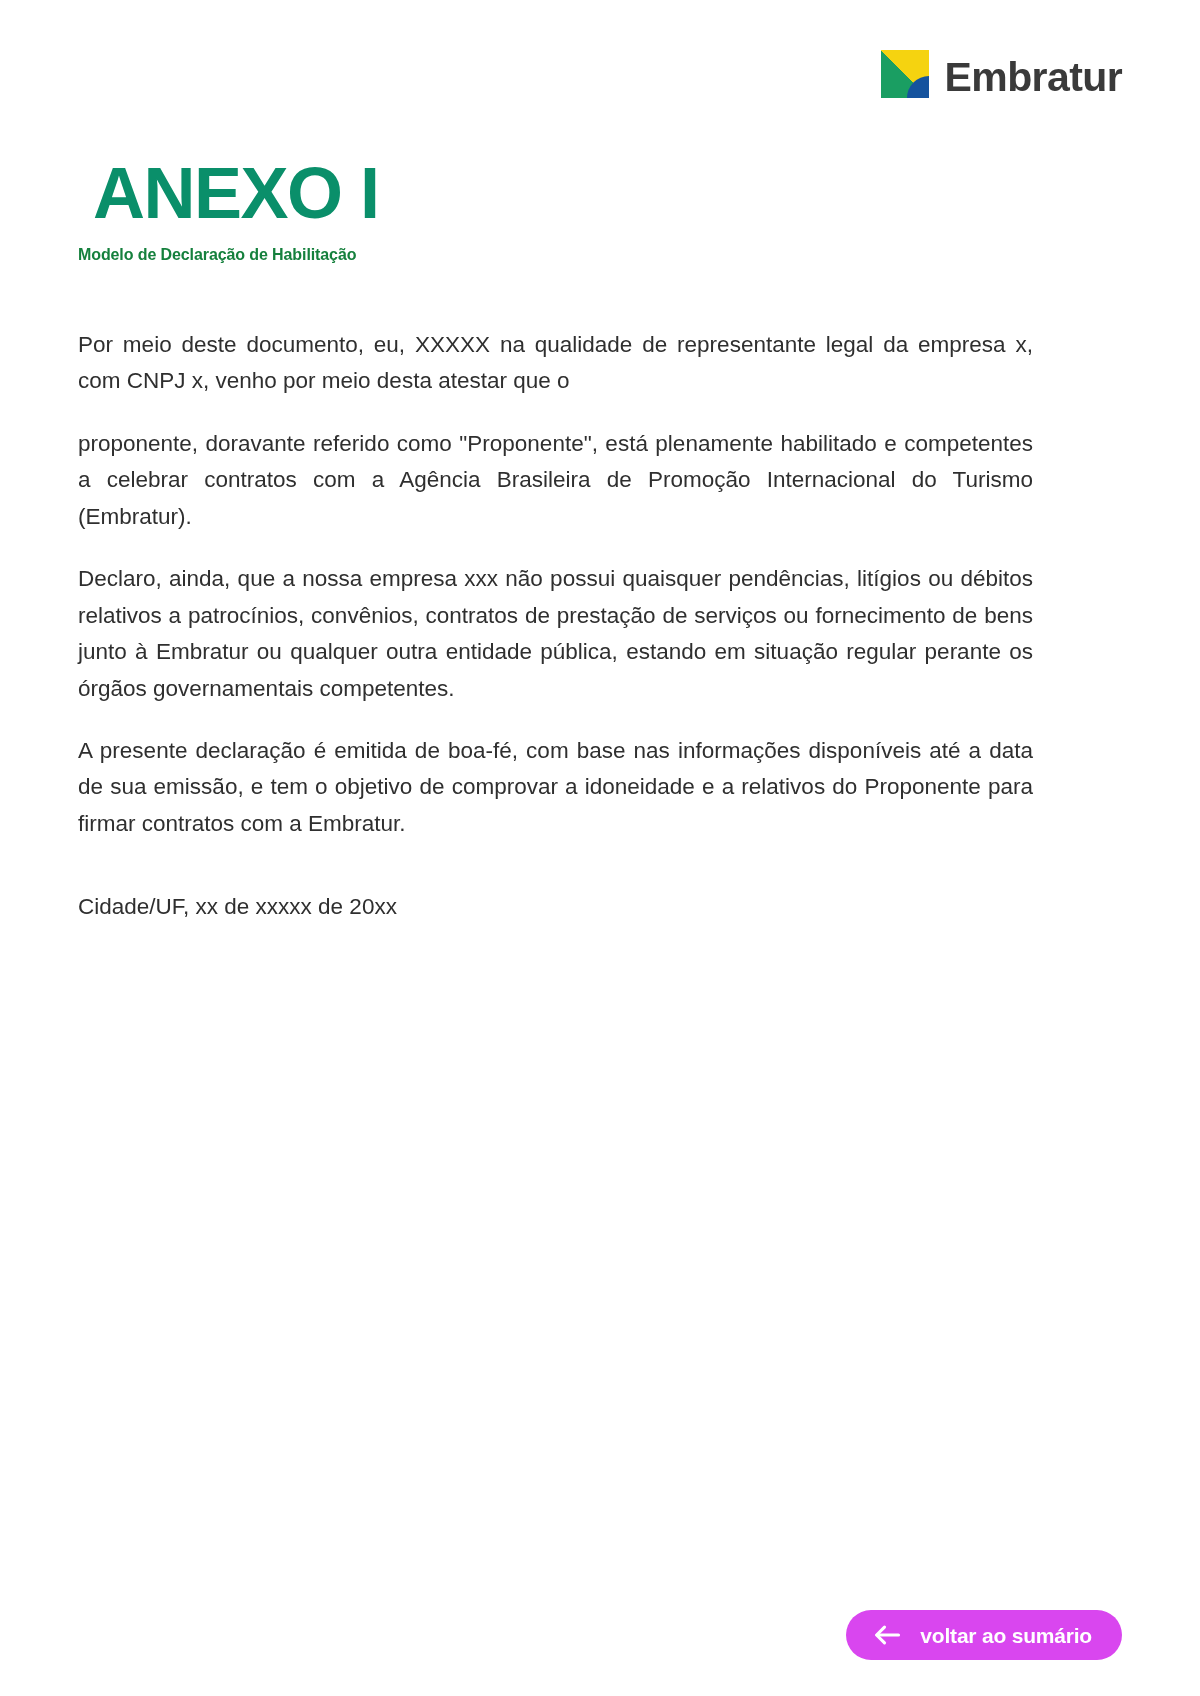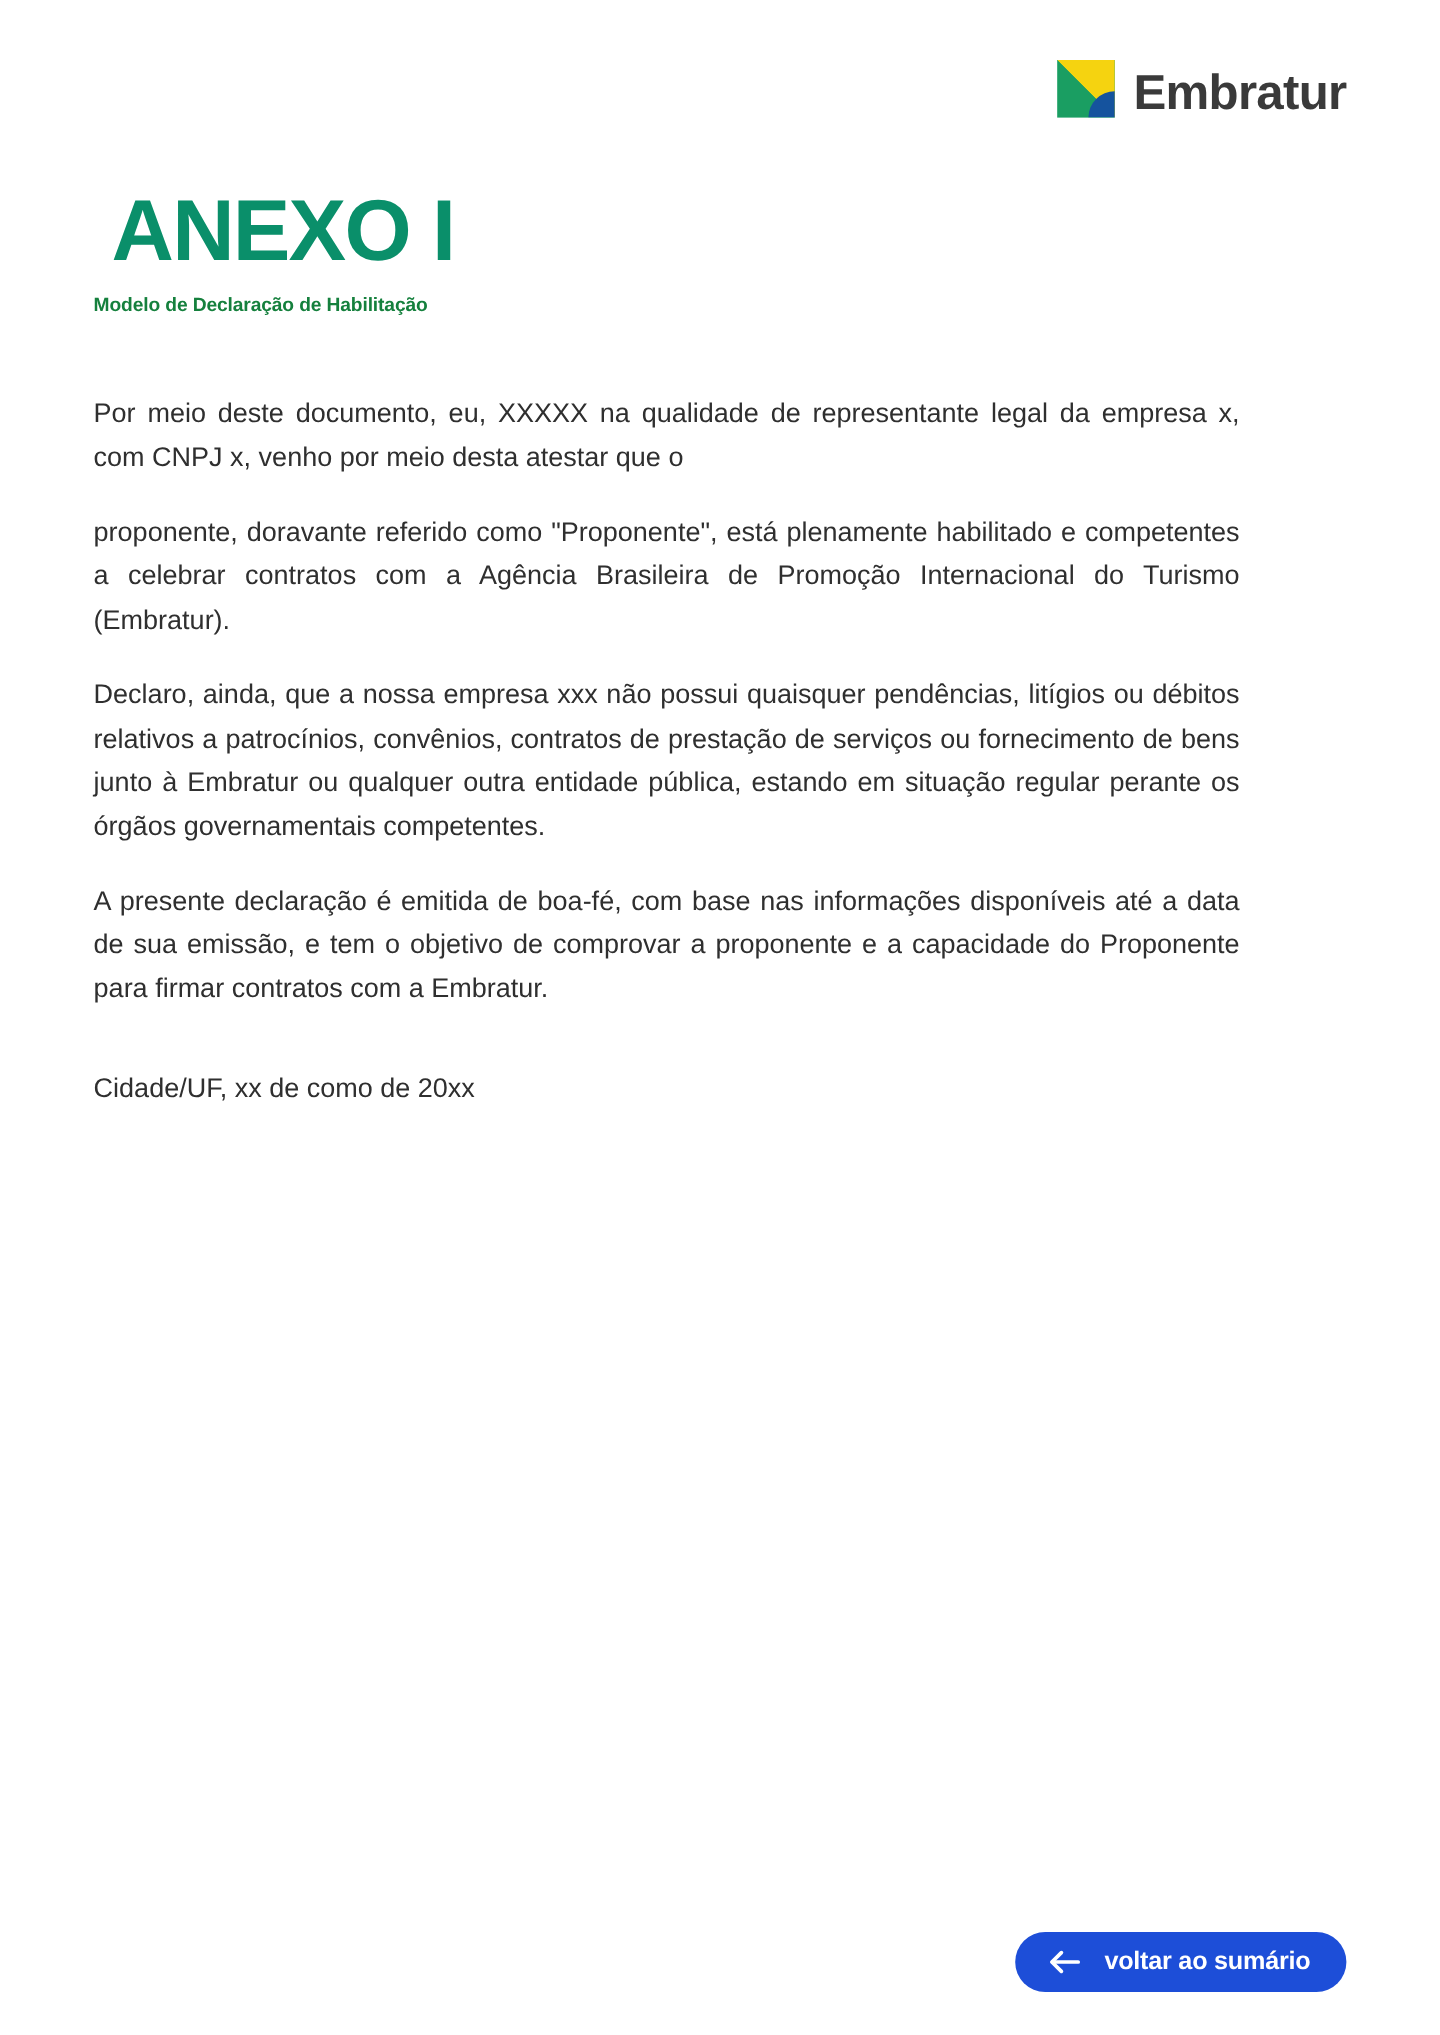--- a/index.html
+++ b/index.html
@@ -119,22 +119,23 @@
   }
   .sig-spacer-lg { height: 86px; }
   .sig-spacer-md { height: 70px; }
 
   
   .footer-button {
     position: absolute;
     right: 78px;
     bottom: 36px;
     display: inline-flex;
+    align-items: center;
     gap: 18px;
-    background: #1d4ed8;
+    background: #d946ef;
     color: #ffffff;
     border: none;
     border-radius: 30px;
     padding: 14px 30px 14px 26px;
     font-family: "Liberation Sans", sans-serif;
     font-size: 21px;
     font-weight: 700;
     letter-spacing: -0.2px;
     cursor: pointer;
     line-height: 1;
@@ -165,25 +166,25 @@
 
   <div class="title-block">
     <h1 class="doc-title">ANEXO I</h1>
     <p class="doc-subtitle">Modelo de Declaração de Habilitação</p>
   </div>
 
   <div class="content">
     <p class="para no-justify-last">Por meio deste documento, eu, XXXXX na qualidade de representante legal da empresa x, com CNPJ x, venho por meio desta atestar que o</p>
     <p class="para">proponente, doravante referido como "Proponente", está plenamente habilitado e competentes a celebrar contratos com a Agência Brasileira de Promoção Internacional do Turismo (Embratur).</p>
     <p class="para">Declaro, ainda, que a nossa empresa xxx não possui quaisquer pendências, litígios ou débitos relativos a patrocínios, convênios, contratos de prestação de serviços ou fornecimento de bens junto à Embratur ou qualquer outra entidade pública, estando em situação regular perante os órgãos governamentais competentes.</p>
-    <p class="para">A presente declaração é emitida de boa-fé, com base nas informações disponíveis até a data de sua emissão, e tem o objetivo de comprovar a proponente e a capacidade do Proponente para firmar contratos com a Embratur.</p>
+    <p class="para">A presente declaração é emitida de boa-fé, com base nas informações disponíveis até a data de sua emissão, e tem o objetivo de comprovar a idoneidade e a relativos do Proponente para firmar contratos com a Embratur.</p>
   </div>
 
   <div class="signature-block">
-    <p class="sig-line">Cidade/UF, xx de como de 20xx</p>
+    <p class="sig-line">Cidade/UF, xx de xxxxx de 20xx</p>
     <div class="sig-spacer-lg"></div>
     <div class="sig-spacer-md"></div>
   </div>
 
   <button class="footer-button">
     <span class="arrow-icon">
       <svg width="30" height="22" viewBox="0 0 30 22" aria-hidden="true">
         <path d="M12.5 3.2 L4.6 11 L12.5 18.8" fill="none" stroke="#ffffff" stroke-width="3.1" stroke-linecap="round" stroke-linejoin="round"></path>
         <line x1="5.0" y1="11" x2="26.5" y2="11" stroke="#ffffff" stroke-width="3.1" stroke-linecap="round"></line>
       </svg>

